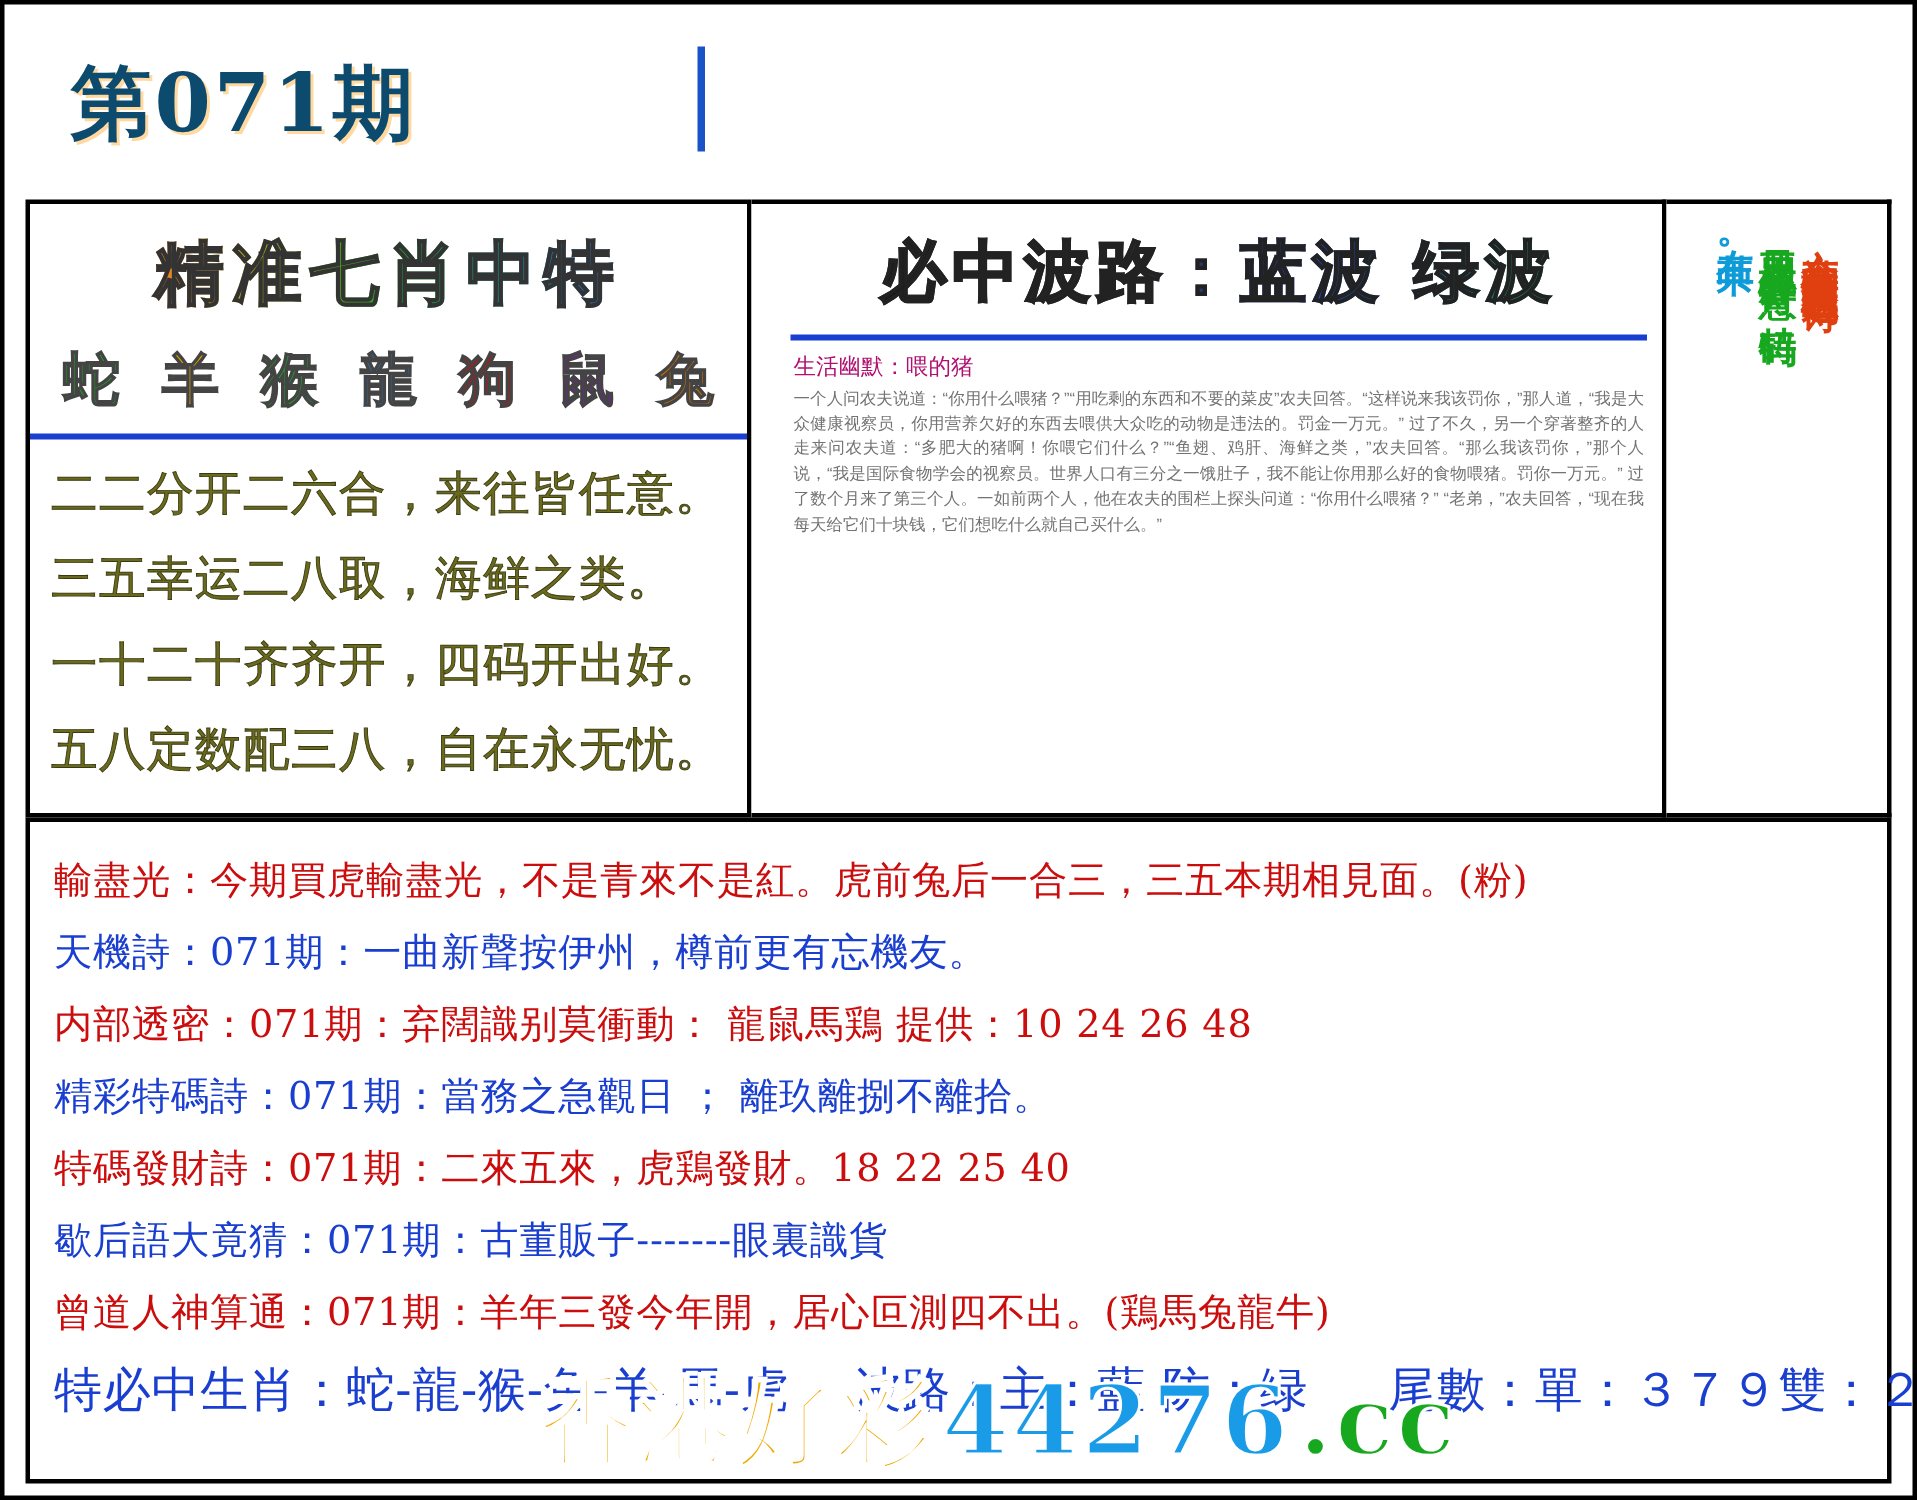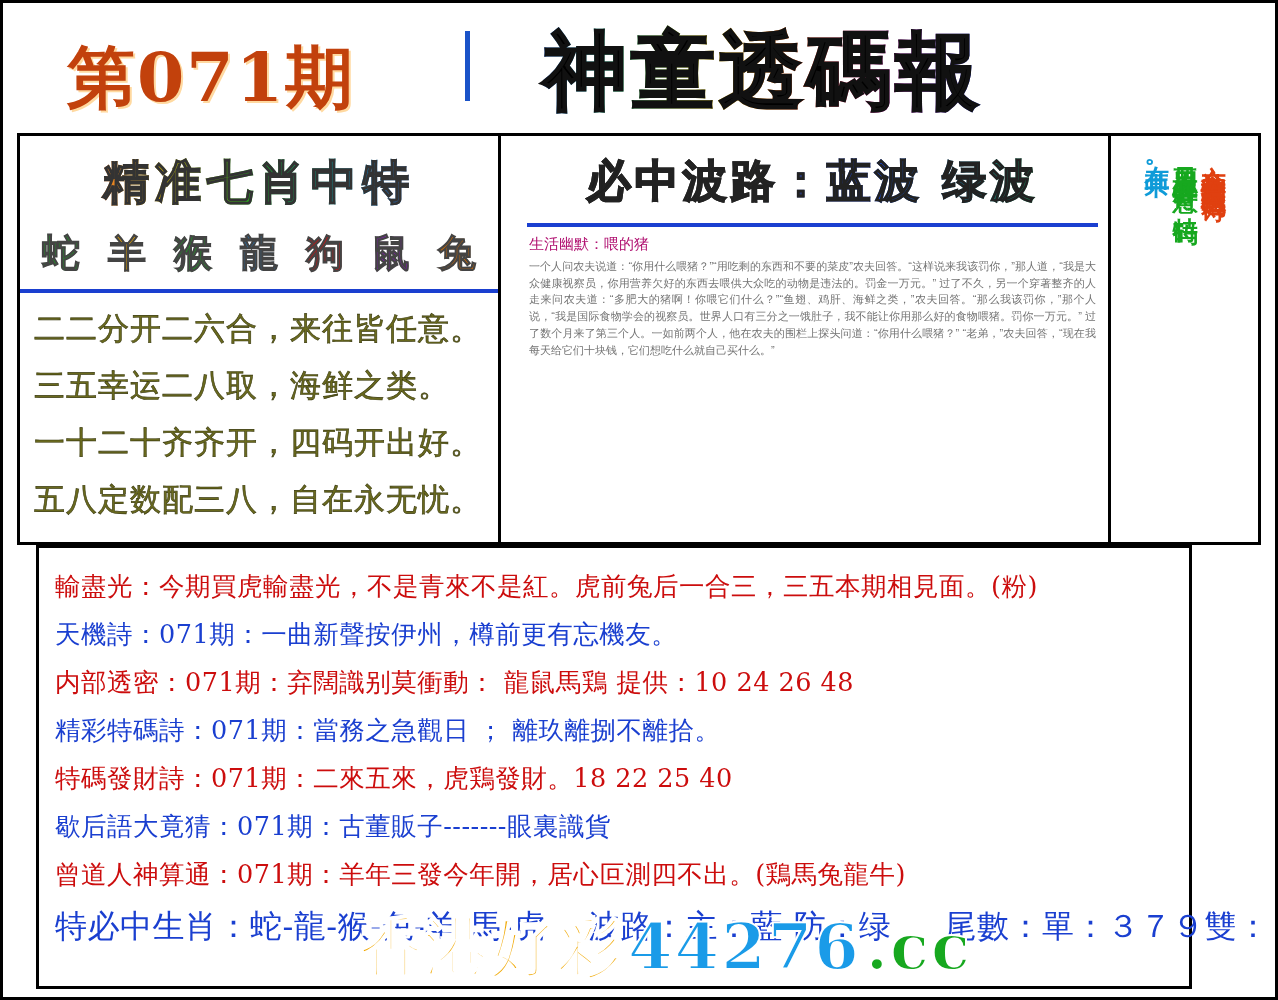--- a/index.html
+++ b/index.html
@@ -22,26 +22,26 @@
 
   
   .header {
     position: absolute;
     left: 0; top: 0;
     width: 1272px;
     height: 126px;
   }
   .issue-no {
     position: absolute;
-    left: 64px;
+    left: 44px;
     top: 30px;
-    font-size: 68px;
-    font-weight: bold;
-    font-family: "DejaVu Serif", "Liberation Serif", serif;
-    color: #c2410c;
+    font-size: 54px;
+    font-weight: bold;
+    font-family: "DejaVu Serif", "Liberation Serif", serif;
+    color: #0c4a6e;
     letter-spacing: 2px;
     text-shadow: 2px 2px 0 #ffd9a0;
   }
   .header-sep {
     position: absolute;
     left: 462px;
     top: 28px;
     width: 5px;
     height: 70px;
     background: #1a53c8;
@@ -182,27 +182,26 @@
   }
   .vc0 { color: #0f9bd8; }
   .vc1 { color: #e04010; }
   .vc2 { color: #17a81f; }
 
   
   .body-block {
     position: absolute;
     left: 14px;
     top: 542px;
-    width: 1156px;
+    width: 1244px;
     border: 3px solid #000;
     border-top: 3px solid #000;
     box-sizing: border-box;
     padding: 8px 16px 6px 16px;
     height: 444px;
-    margin-left: 19px;
   }
   .brow {
     font-size: 25.5px;
     font-family: "DejaVu Serif", "Liberation Serif", serif;
     margin: 13px 0;
     letter-spacing: 0.5px;
     white-space: nowrap;
   }
   .b0 { color: #cc0d0d; }
   .b1 { color: #1a3fd0; }
@@ -235,21 +234,20 @@
   .wm-c { color: #17a81f; -webkit-text-stroke: 2px #ffffff; }
 </style>
 </head>
 <body>
 
 <div class="page">
 
   <div class="header">
     <div class="issue-no">第071期</div>
     <div class="header-sep"></div>
-    <div class="masthead">神童透碼報</div>
   </div>
 
   <div class="panels">
 
     <div class="panel panel-left">
       <div class="pl-title">精准七肖中特</div>
       <div class="pl-zodiacs">
         <span class="z0">蛇</span>
         <span class="z1">羊</span>
         <span class="z2">猴</span>

